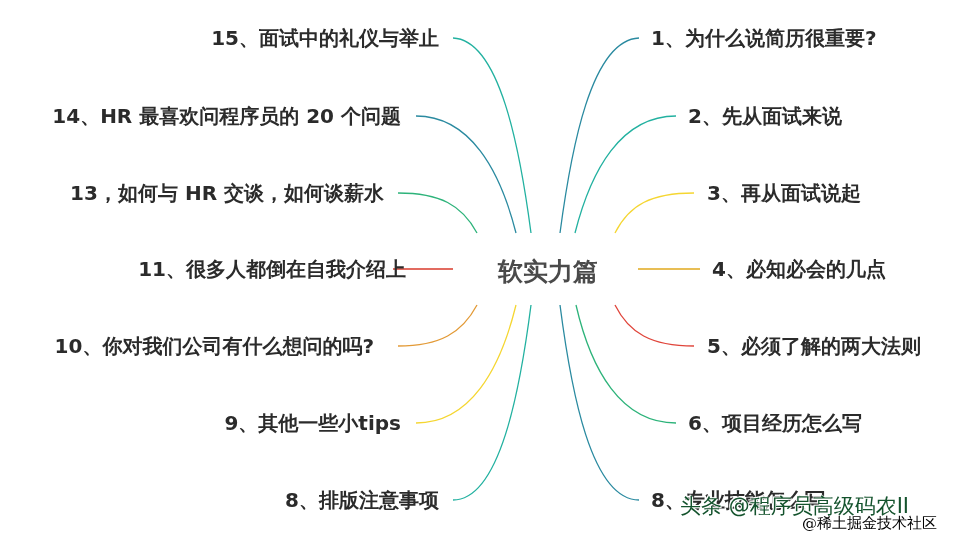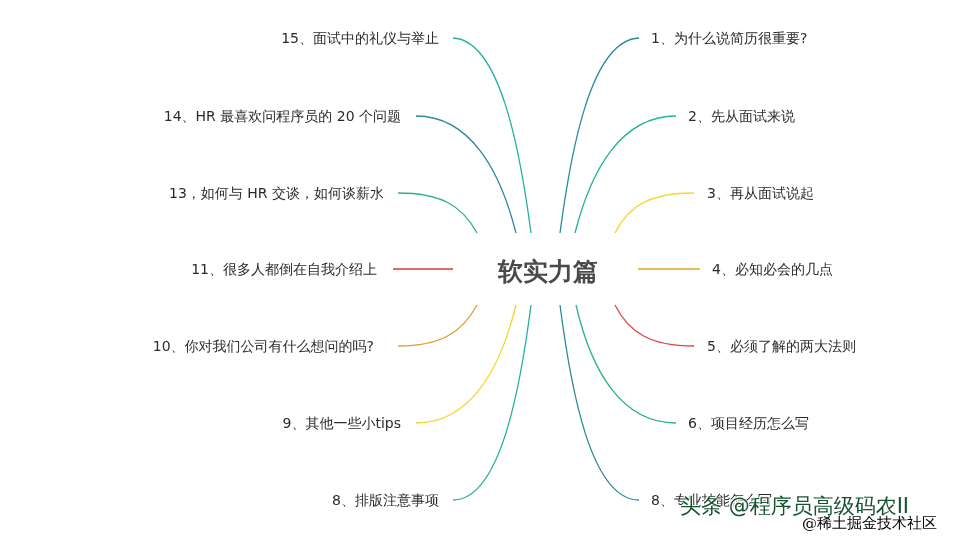--- a/index.html
+++ b/index.html
@@ -15,25 +15,26 @@
       font-family: "DejaVu Sans", "Liberation Sans", sans-serif;
     }
     #canvas {
       position: absolute;
       left: 0; top: 0;
       width: 969px;
       height: 539px;
     }
     .node {
       position: absolute;
-      font-size: 14px;
+      font-size: 20px;
       color: #2b2b2b;
       white-space: nowrap;
       line-height: 24px;
       cursor: pointer;
+      font-weight: bold;
     }
     .node.left { text-align: right; }
     .node.right { text-align: right; }
     .center-node {
       position: absolute;
       left: 468px;
       top: 254px;
       width: 160px;
       height: 36px;
       font-size: 25px;
@@ -94,19 +95,19 @@
 <div class="node right" style="left:688px; top:104px;">2、先从面试来说</div>
 <div class="node right" style="left:707px; top:181px;">3、再从面试说起</div>
 <div class="node right" style="left:712px; top:257px;">4、必知必会的几点</div>
 <div class="node right" style="left:707px; top:334px;">5、必须了解的两大法则</div>
 <div class="node right" style="left:688px; top:411px;">6、项目经历怎么写</div>
 <div class="node right" style="left:651px; top:488px;">8、专业技能怎么写</div>
 
 <div class="node left" style="right:530px; top:26px;">15、面试中的礼仪与举止</div>
 <div class="node left" style="right:568px; top:104px;">14、HR 最喜欢问程序员的 20 个问题</div>
 <div class="node left" style="right:585px; top:181px;">13，如何与 HR 交谈，如何谈薪水</div>
-<div class="node left" style="right:592px; top:257px;margin-left:28px;">11、很多人都倒在自我介绍上</div>
+<div class="node left" style="right:563px; top:257px;margin-left:28px;">11、很多人都倒在自我介绍上</div>
 <div class="node left" style="right:595px; top:334px;">10、你对我们公司有什么想问的吗?</div>
 <div class="node left" style="right:568px; top:411px;">9、其他一些小tips</div>
 <div class="node left" style="right:530px; top:488px;">8、排版注意事项</div>
 
 <div class="watermark-main">头条 @程序员高级码农II</div>
 <div class="watermark-sub">@稀土掘金技术社区</div>
 
 </body></html>

